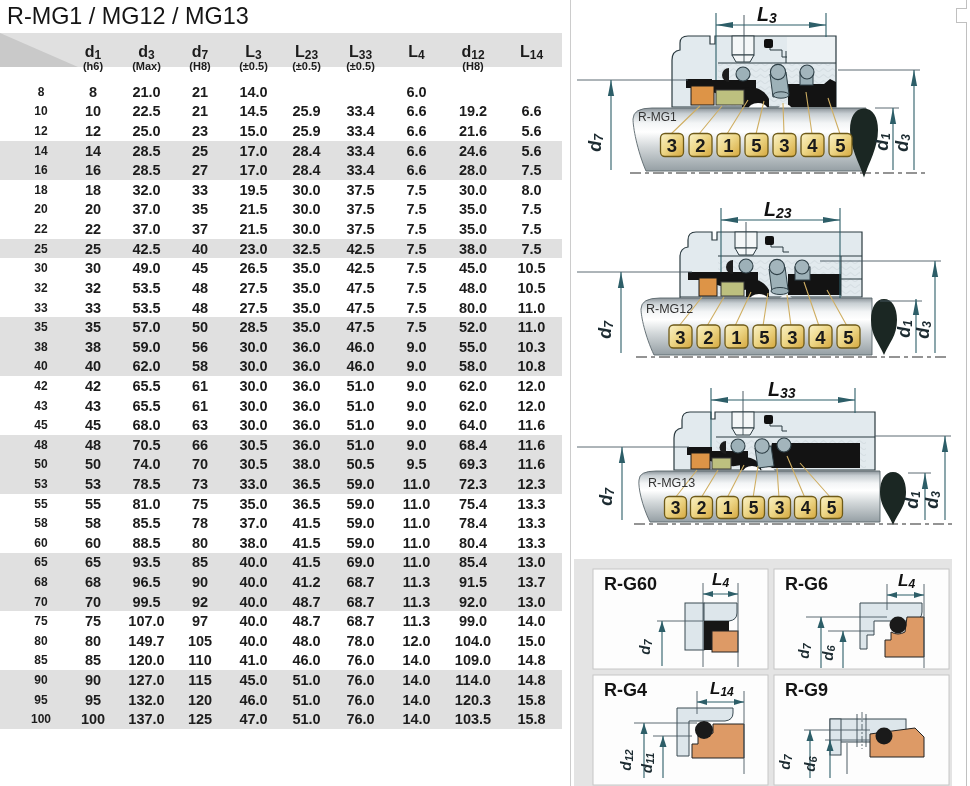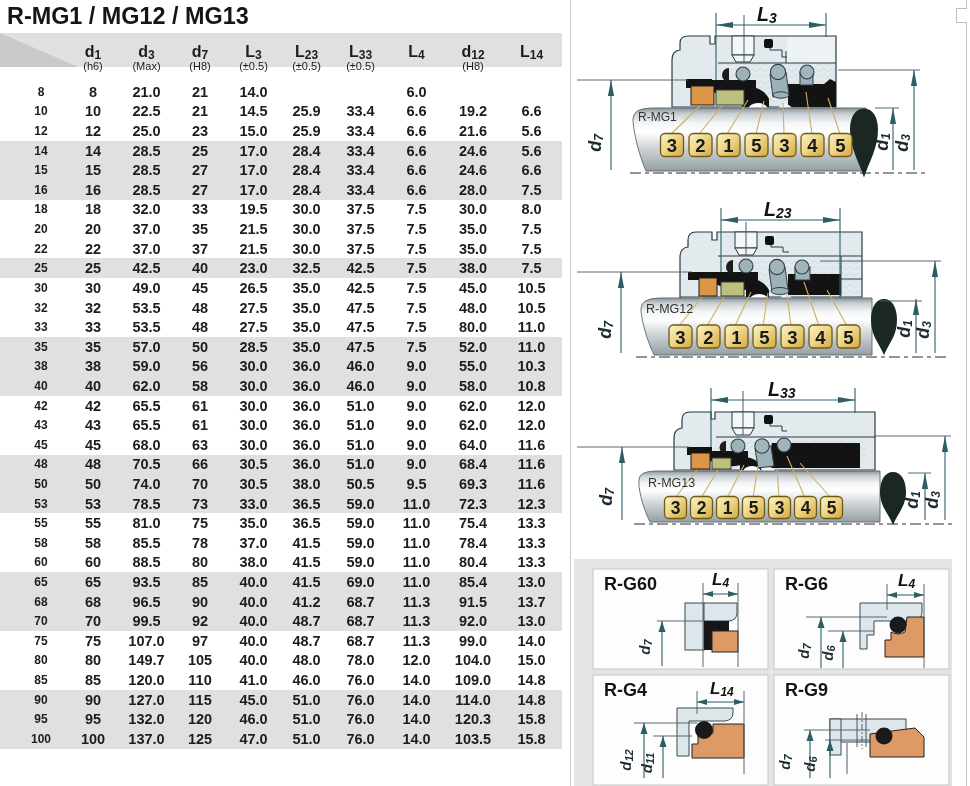--- a/index.html
+++ b/index.html
@@ -1,28 +1,28 @@
 <!DOCTYPE html>
 <html><head>
 <meta charset="utf-8">
 <style>
 html,body{margin:0;padding:0}
 body{width:970px;height:786px;background:#fff;font-family:"Liberation Sans",sans-serif;position:relative;overflow:hidden}
-#title{position:absolute;left:7px;top:3px;font-size:23.4px;font-weight:bold;color:#151515;letter-spacing:0px}
+#title{position:absolute;left:7px;top:3px;font-size:23.4px;font-weight:normal;color:#151515;letter-spacing:0px}
 table.dim{position:absolute;left:0;top:33px;width:562px;border-collapse:collapse;table-layout:fixed}
 table.dim td,table.dim th{padding:0;text-align:center;vertical-align:middle;font-weight:bold;color:#1c1c1c}
 table.dim thead tr{height:49px}
 table.dim thead th{font-size:16px}
 #hdrbg{position:absolute;left:0;top:33px;width:562px;height:34px;background:#e0e0e0}
 #hdrwedge{position:absolute;left:0;top:33px;width:78px;height:34px;background:#c9c9c9;clip-path:polygon(0 0,100% 100%,0 100%)}
 table.dim tbody tr{height:19.62px}
 table.dim tbody th{font-size:12px;padding-left:16px}
 table.dim tbody td{font-size:14.5px}
 table.dim tbody tr.g th,table.dim tbody tr.g td{background:#e0e0e0}
-.sub{display:block;font-size:11px;font-weight:normal;margin-top:-2px}
+.sub{display:block;font-size:11px;font-weight:bold;margin-top:-2px}
 .hsub{font-size:12px;vertical-align:-2px}
 #vline{position:absolute;left:570px;top:0;width:1px;height:786px;background:#cccccc}
 #rline{position:absolute;left:966px;top:0;width:1px;height:786px;background:#c0c0c0}
 #notch{position:absolute;left:956px;top:8px;width:10px;height:13px;border:1px solid #c0c0c0;border-right:none;background:#fff}
 svg{position:absolute;left:570px;top:0}
 </style>
 </head>
 <body>
 
 <div id="title">R-MG1 / MG12 / MG13</div>
@@ -100,32 +100,20 @@
         <th>14</th>
         <td>14</td>
         <td>28.5</td>
         <td>25</td>
         <td>17.0</td>
         <td>28.4</td>
         <td>33.4</td>
         <td>6.6</td>
         <td>24.6</td>
         <td>5.6</td>
-      </tr>
-<tr class="g">
-        <th>15</th>
-        <td>15</td>
-        <td>28.5</td>
-        <td>27</td>
-        <td>17.0</td>
-        <td>28.4</td>
-        <td>33.4</td>
-        <td>6.6</td>
-        <td>24.6</td>
-        <td>6.6</td>
       </tr>
 <tr class="g">
         <th>16</th>
         <td>16</td>
         <td>28.5</td>
         <td>27</td>
         <td>17.0</td>
         <td>28.4</td>
         <td>33.4</td>
         <td>6.6</td>

